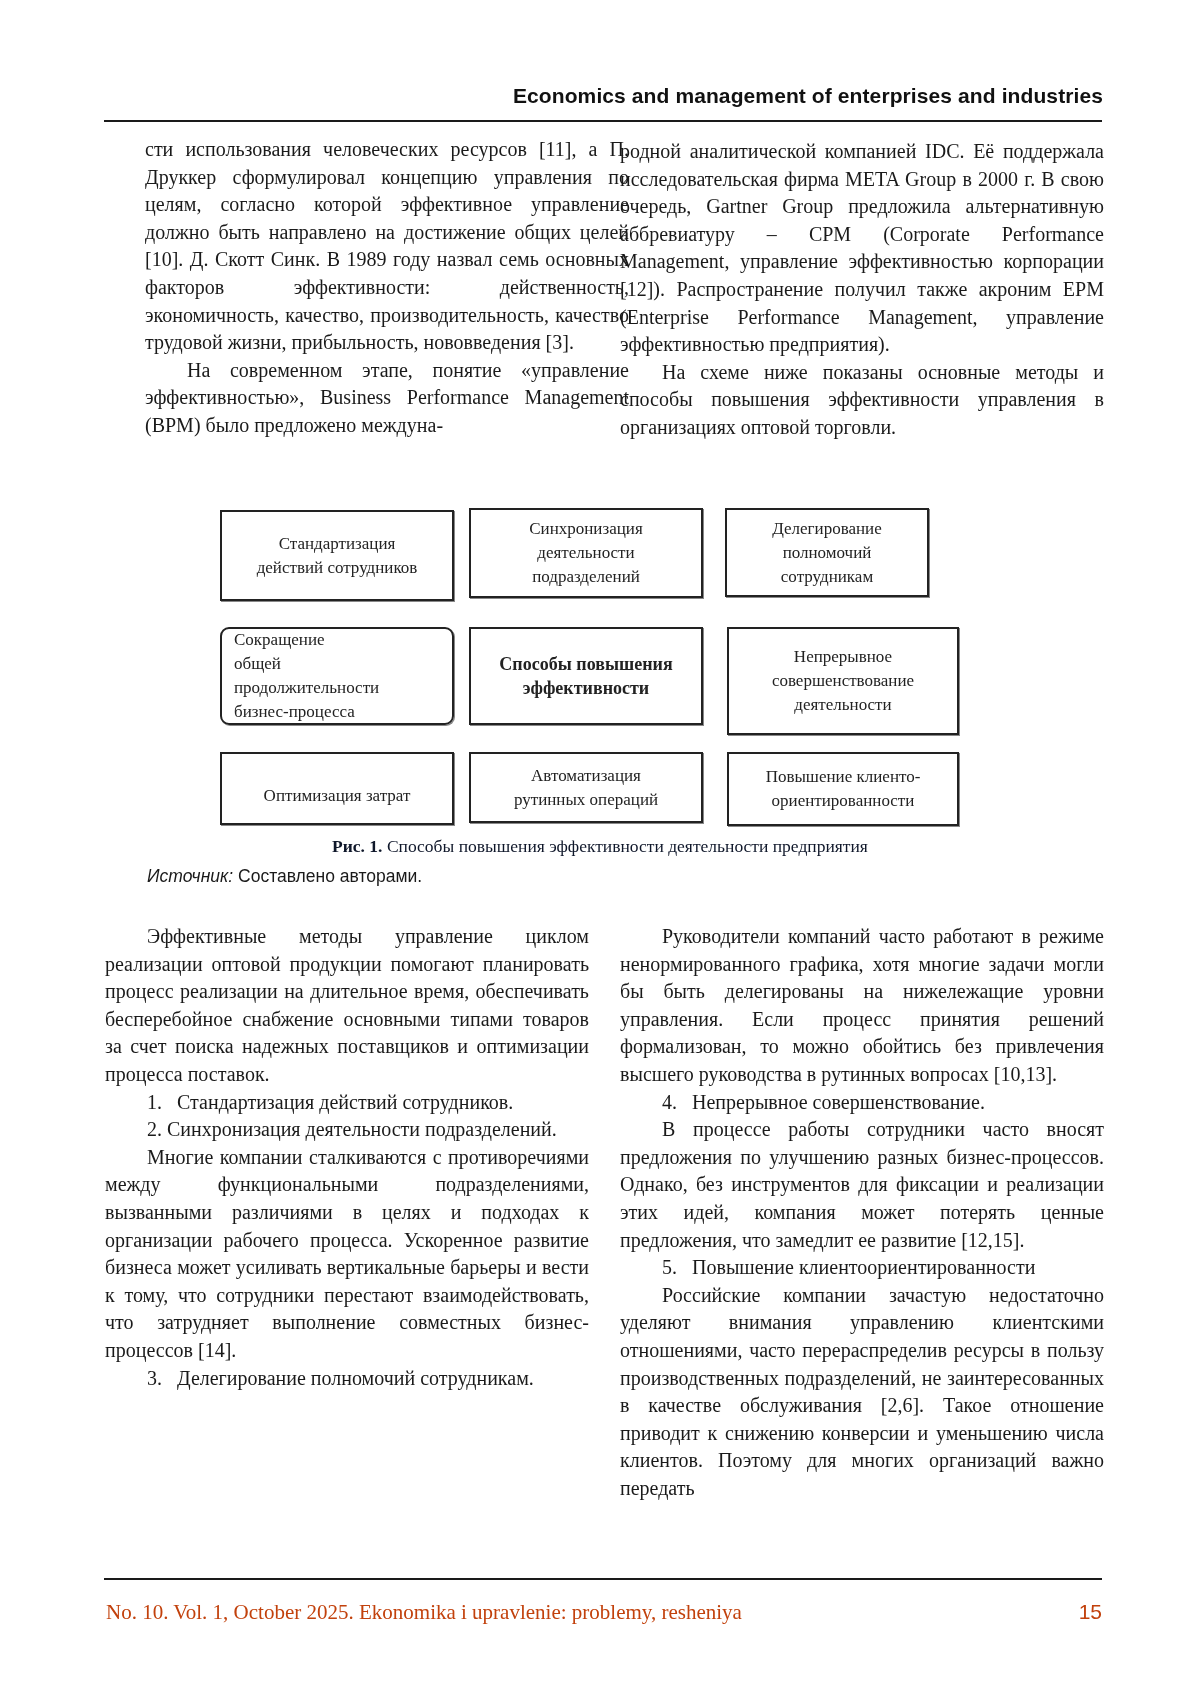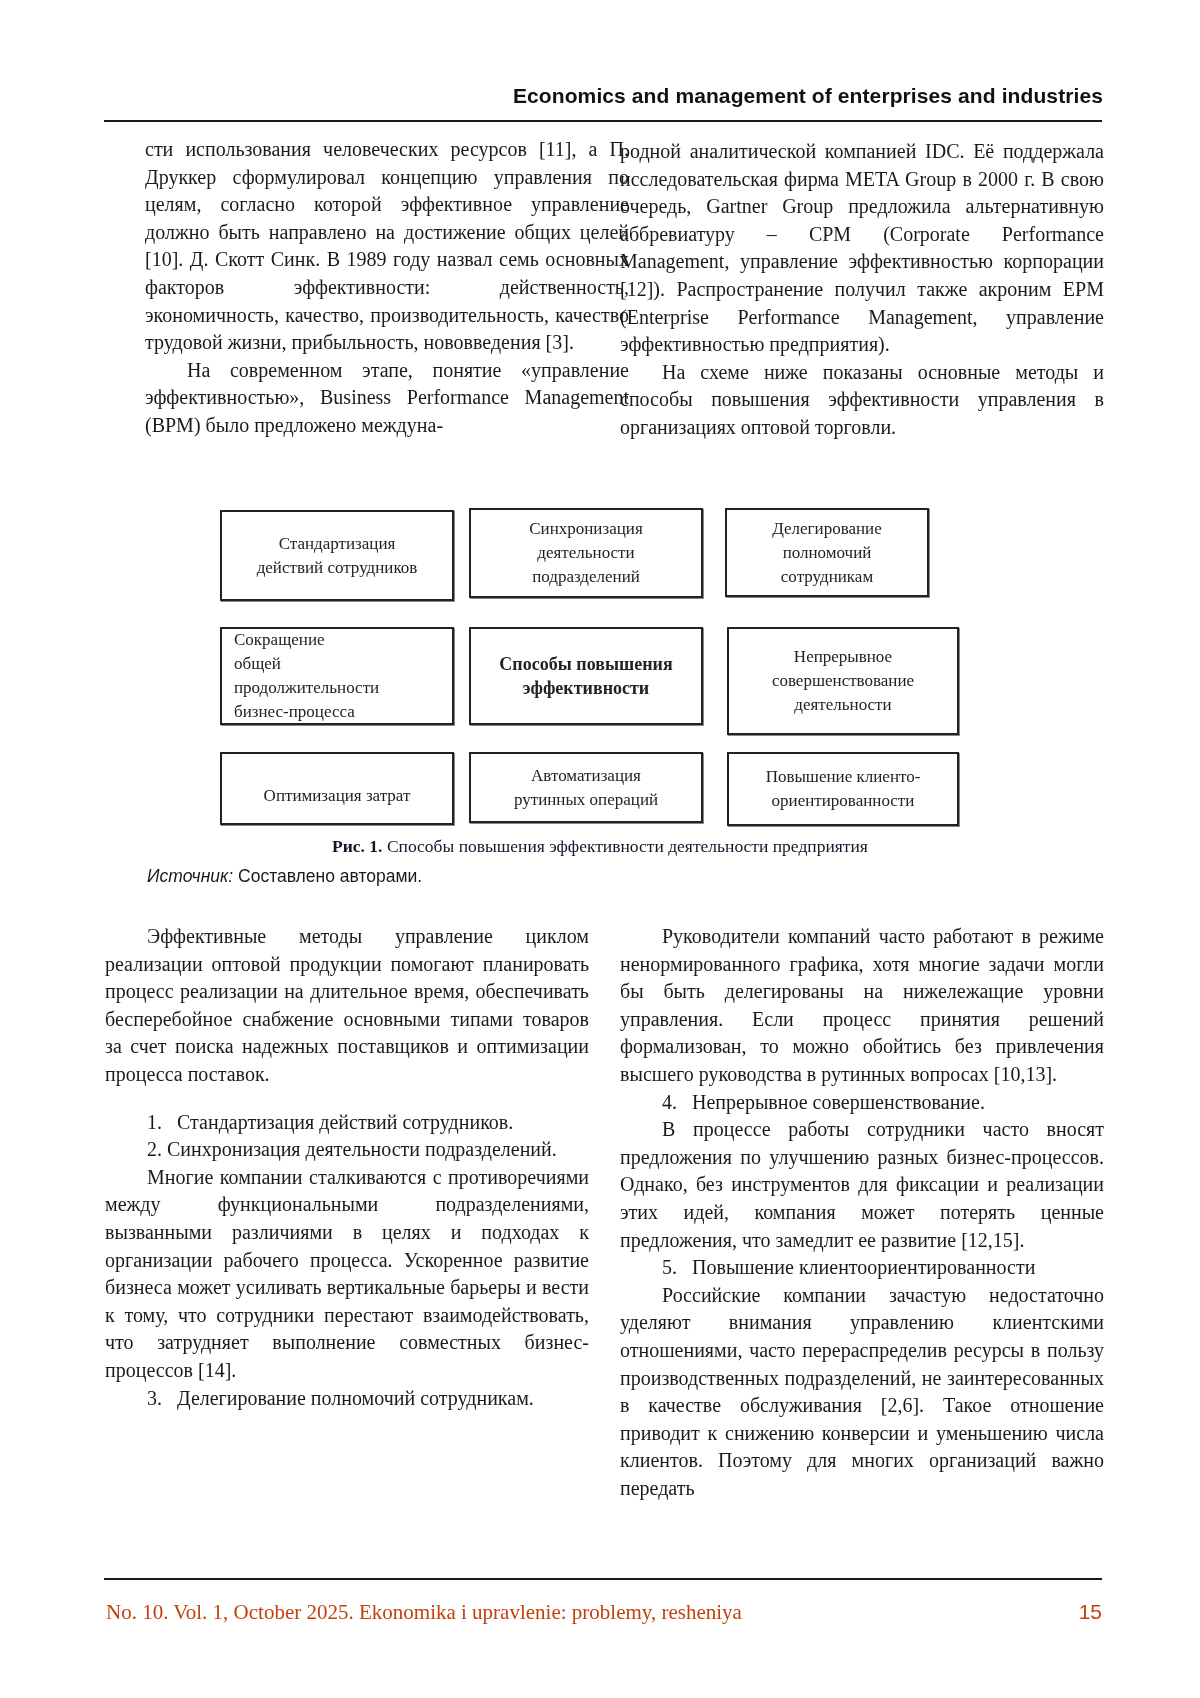--- a/index.html
+++ b/index.html
@@ -25,21 +25,21 @@
   .col-bl { left: 105px; top: 923px; }
   .col-br { left: 620px; top: 923px; }
 
   .figure { position: absolute; left: 0; top: 0; }
   .box {
     position: absolute; border: 2px solid #222; box-sizing: border-box;
     display: flex; align-items: center; justify-content: center; text-align: center;
     font-family: "Liberation Serif", serif; font-size: 17px; line-height: 24px; color: #222;
     padding: 0 8px; box-shadow: 1px 1px 0 #888;
   }
-  .box.left-just { justify-content: flex-start; text-align: left; padding-left: 12px; }
+  .box.left-just { justify-content: flex-start; text-align: left; padding-left: 12px; border-radius: 9px; }
   .box.left-just span { display: block; width: 100%; }
   .box .l1 { display: flex; justify-content: space-between; }
   .box.center-bold { font-weight: bold; font-size: 18px; }
   .caption {
     position: absolute; left: 0; width: 1200px; top: 836px; text-align: center;
     font-family: "Liberation Serif", serif; font-size: 17.5px; color: #0f172a;
   }
   .caption b { font-weight: bold; }
   .source {
     position: absolute; left: 147px; top: 866px;
@@ -132,21 +132,21 @@
       <div>ориентированности</div>
     </div>
   </div>
 </div>
 
 <div class="caption"><b>Рис. 1.</b><span> Способы повышения эффективности деятельности предприятия</span></div>
 <div class="source"><i>Источник:</i><span> Составлено авторами.</span></div>
 
 <div class="col col-bl">
   <p class="indent">Эффективные методы управление циклом реализации оптовой продукции помогают плани­ровать процесс реализации на длительное время, обеспечивать бесперебойное снабжение основ­ными типами товаров за счет поиска надежных поставщиков и оптимизации процесса поставок.</p>
-  <p class="item" style="white-space:pre;margin-top:20px;">1.   Стандартизация действий сотрудников.</p>
+  <p class="item" style="white-space:pre;">1.   Стандартизация действий сотрудников.</p>
   <p class="indent">2.   Синхронизация деятельности подразде­лений.</p>
   <p class="indent">Многие компании сталкиваются с противоре­чиями между функциональными подразделения­ми, вызванными различиями в целях и подходах к организации рабочего процесса. Ускоренное развитие бизнеса может усиливать вертикальные барьеры и вести к тому, что сотрудники переста­ют взаимодействовать, что затрудняет выполне­ние совместных бизнес-процессов [14].</p>
   <p class="item" style="white-space:pre;">3.   Делегирование полномочий сотрудникам.</p>
 </div>
 
 <div class="col col-br">
   <p class="indent">Руководители компаний часто работают в ре­жиме ненормированного графика, хотя многие задачи могли бы быть делегированы на нижеле­жащие уровни управления. Если процесс приня­тия решений формализован, то можно обойтись без привлечения высшего руководства в рутин­ных вопросах [10,13].</p>
   <p class="item" style="white-space:pre;">4.   Непрерывное совершенствование.</p>
   <p class="indent">В процессе работы сотрудники часто вносят предложения по улучшению разных бизнес-про­цессов. Однако, без инструментов для фиксации и реализации этих идей, компания может поте­рять ценные предложения, что замедлит ее раз­витие [12,15].</p>
   <p class="item" style="white-space:pre;">5.   Повышение клиентоориентированности</p>

